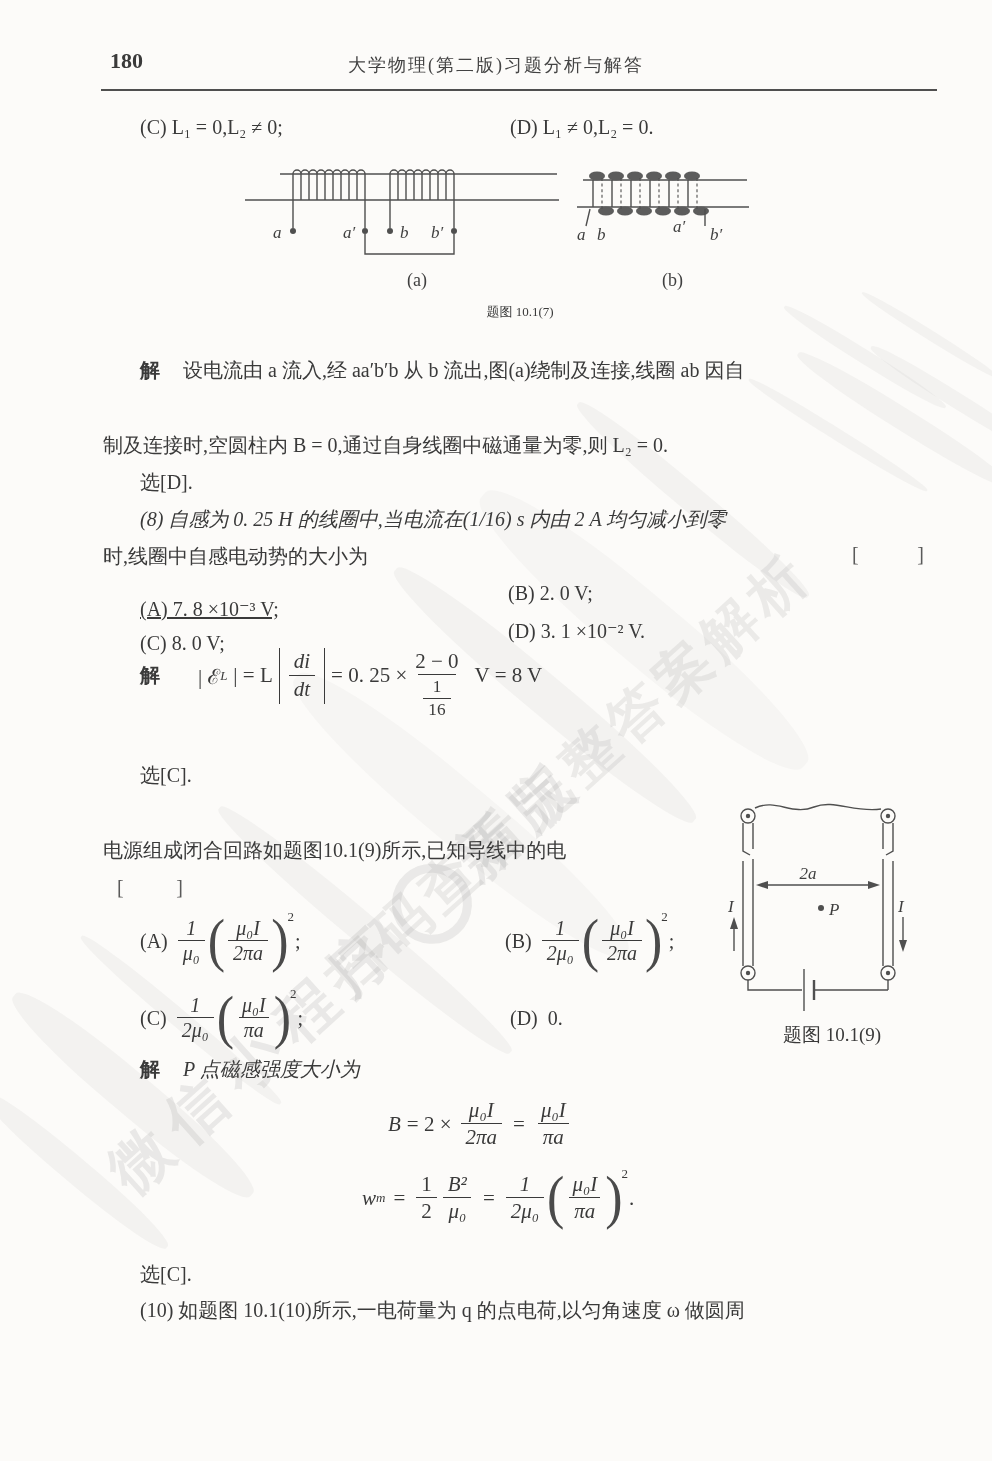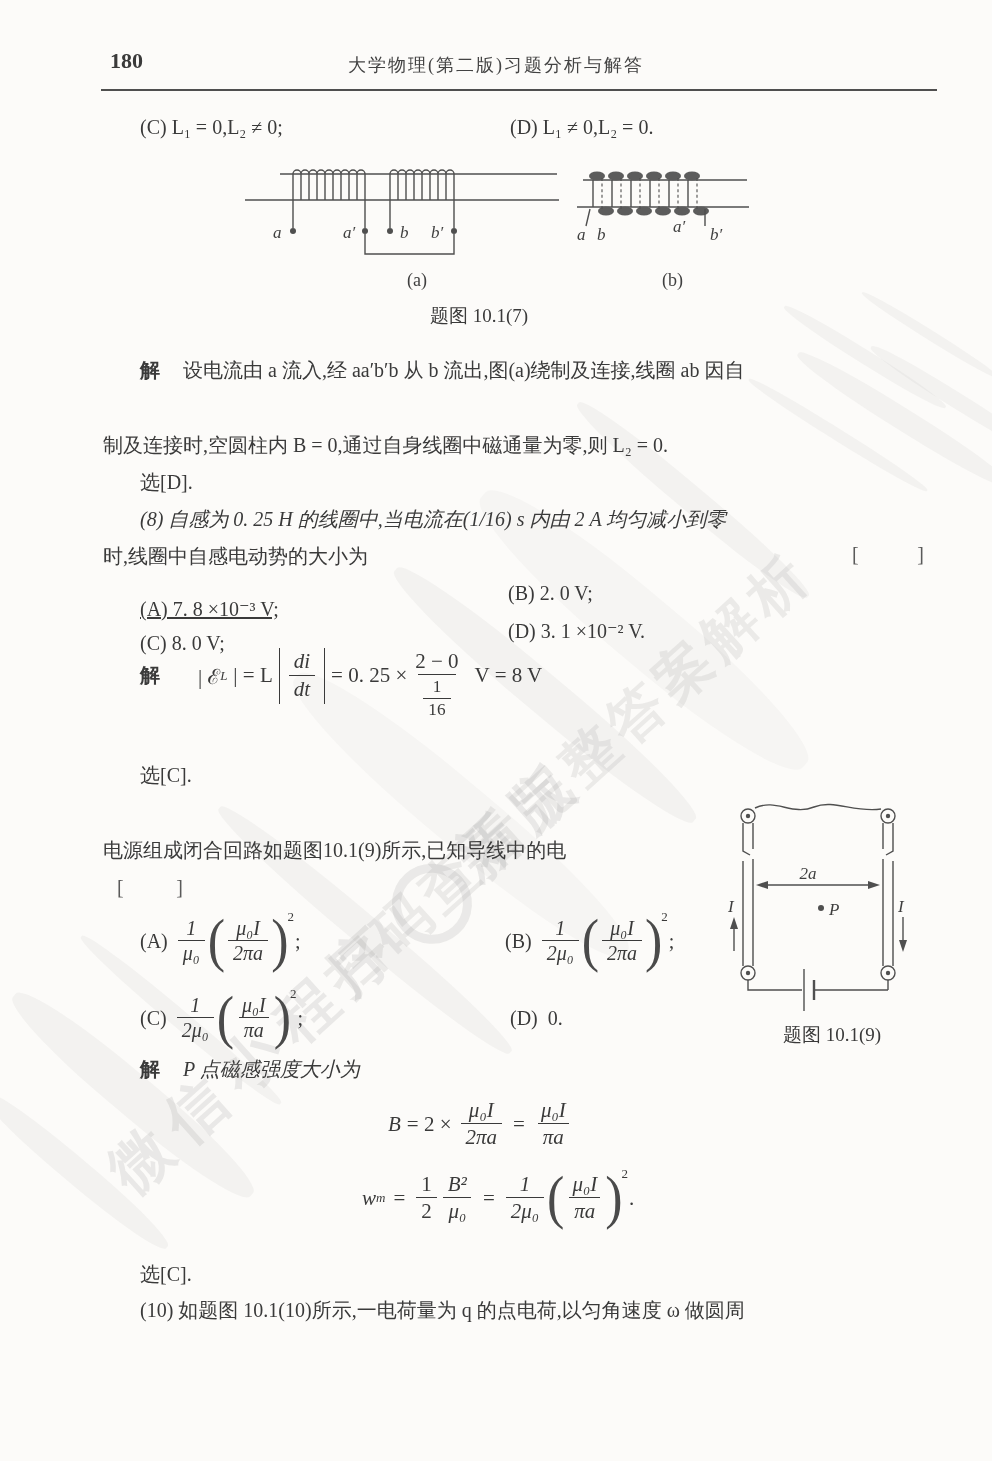--- a/index.html
+++ b/index.html
@@ -118,21 +118,21 @@
       <path class="stroke" d="M368,28V55 M387,28V55 M406,28V55 M425,28V55 M444,28V55 M463,28V55"></path>
       <path class="stroke" style="stroke-width:1.1;stroke-dasharray:3 2.6" d="M377,26V58 M396,26V58 M415,26V58 M434,26V58 M453,26V58 M472,26V58"></path>
       <path class="stroke" d="M365,57 L361,74 M480,57 L480,74"></path>
       <text class="lbl" x="352" y="88">a</text>
       <text class="lbl" x="372" y="88">b</text>
       <text class="lbl" x="448" y="80">a′</text>
       <text class="lbl" x="485" y="88">b′</text>
       <text class="cap" x="437" y="134">(b)</text>
     </g>
   </svg>
-  <div class="abs t" style="left:430px;top:303px;width:180px;text-align:left;font-size:19px;">题图 10.1(7)</div>
+  <div class="abs t" style="left:430px;top:303px;width:180px;text-align:center;font-size:13px;">题图 10.1(7)</div>
 
   <div class="abs t" style="left:140px;top:357px;">
     <span class="jie">解</span>
     <span style="margin-left:18px;">设电流由 a 流入,经 aa′b′b 从 b 流出,图(a)绕制及连接,线圈 ab 因自</span>
   </div>
   <div class="abs t" style="left:103px;top:432px;">制及连接时,空圆柱内 B = 0,通过自身线圈中磁通量为零,则 L₂ = 0.</div>
   <div class="abs t" style="left:140px;top:469px;">选[D].</div>
 
   <div class="abs t" style="left:140px;top:506px;font-style:italic;">(8) 自感为 0. 25 H 的线圈中,当电流在(1/16) s 内由 2 A 均匀减小到零</div>
   <div class="abs t" style="left:103px;top:543px;">时,线圈中自感电动势的大小为</div>

